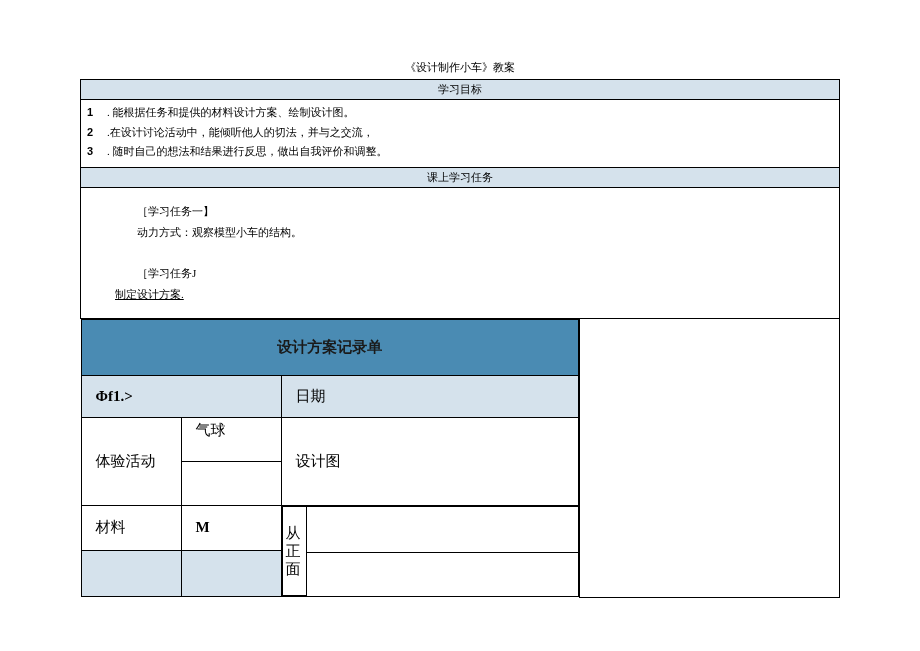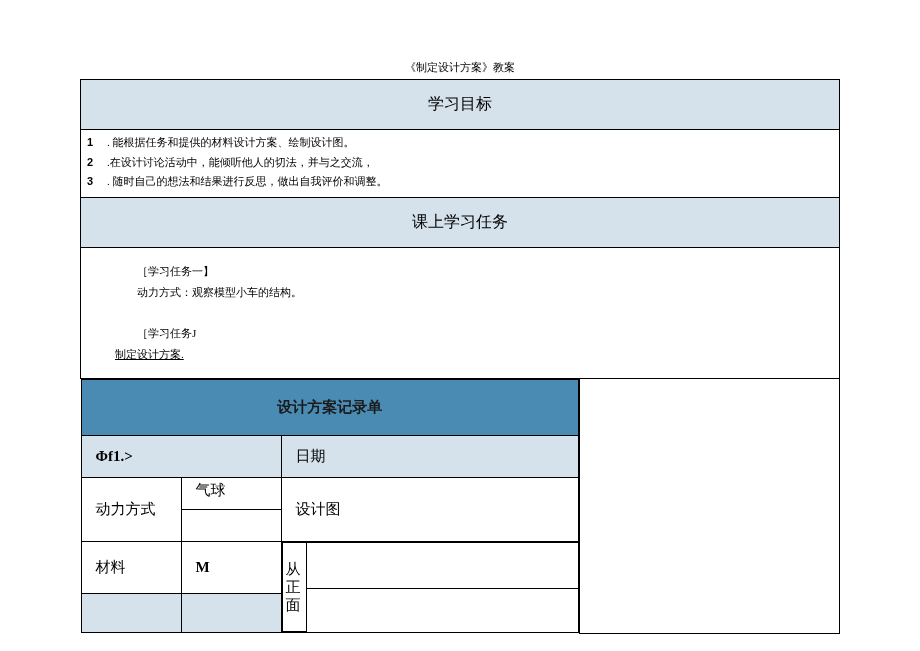--- a/index.html
+++ b/index.html
@@ -26,22 +26,22 @@
     td, th {
       border: 1px solid #000;
       padding: 3px 14px;
       vertical-align: top;
       font-weight: normal;
       text-align: left;
     }
     .section-header {
       background: #d5e2ec;
       text-align: center;
-      font-size: 16px;
-      padding: 14px;
+      font-size: 11px;
+      padding: 2px;
     }
     .goals {
       padding: 4px 6px;
       line-height: 1.6;
     }
     .goals .row {
       display: flex;
       margin-bottom: 2px;
     }
     .goals .num {
@@ -78,21 +78,21 @@
       background: #d5e2ec;
     }
     .bold-arial {
       font-family: Liberation Serif, serif;
       font-weight: bold;
     }
     .tall {
       height: 42px;
     }
     .vtall {
-      height: 32px;
+      height: 44px;
       margin-left: 28px;
     }
     .inner-table td {
       font-size: 15px;
     }
     .mid {
       vertical-align: middle;
     }
     .big-m {
       font-family: "Times New Roman", serif;
@@ -101,21 +101,21 @@
     }
     .narrow-last {
       width: 24px;
       padding: 17px 3px;
       line-height: 1.2;
     }
   </style>
 </head>
 <body>
 
-<div class="title">《制定设计方案》教案</div>
+<div class="title">《设计制作小车》教案</div>
 
 <table>
   <tbody>
       <tr>
     <td class="section-header" colspan="2">学习目标</td>
   </tr>
   <tr>
     <td colspan="2" class="goals">
       <div class="row">
         <span class="num">1</span>
@@ -150,21 +150,21 @@
       <table class="inner-table">
         <tbody>
               <tr>
           <td colspan="3" class="record-header">设计方案记录单</td>
         </tr>
         <tr class="light-row">
           <td colspan="2" class="tall mid bold-arial">Φf1.&gt;</td>
           <td class="tall mid">日期</td>
         </tr>
         <tr>
-          <td rowspan="2" class="mid" style="width:100px;">动力方式</td>
+          <td rowspan="2" class="mid" style="width:100px;">体验活动</td>
           <td class="vtall" style="width:100px;">气球</td>
           <td rowspan="2" class="mid">设计图</td>
         </tr>
         <tr>
           <td class="vtall"></td>
         </tr>
         <tr>
           <td class="tall mid">材料</td>
           <td class="tall mid big-m">M</td>
           <td rowspan="2" style="padding:0;">

